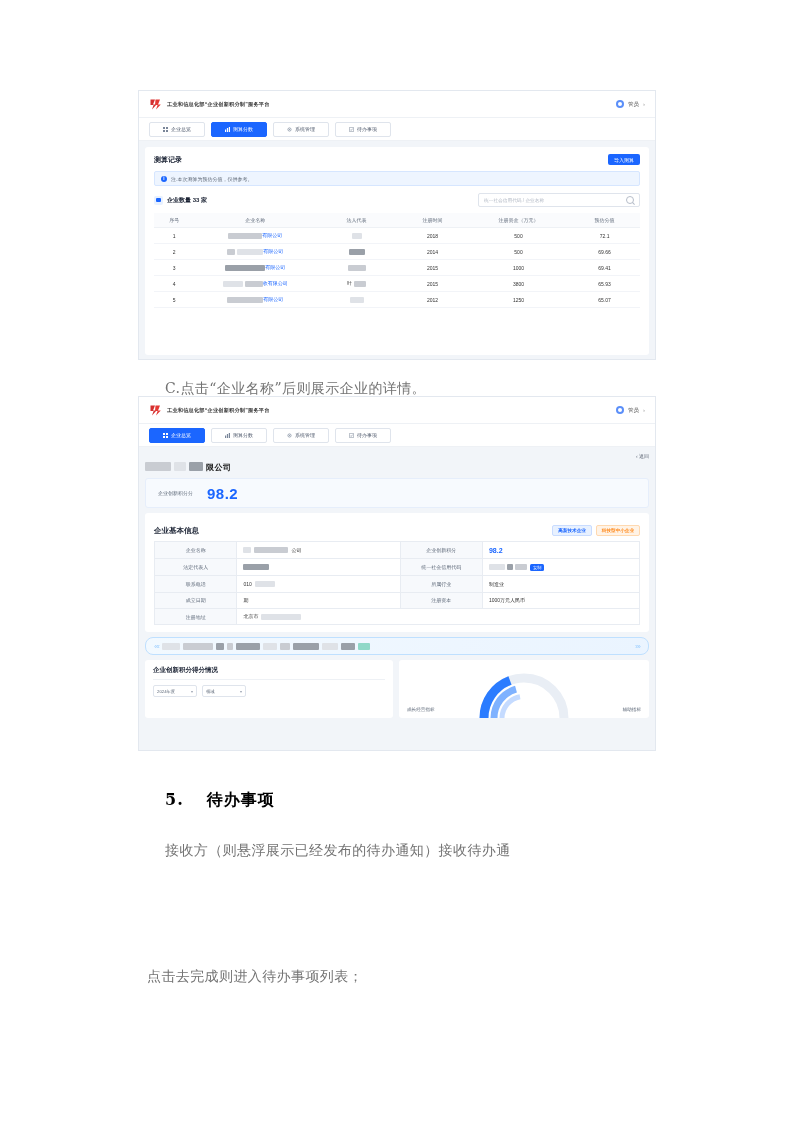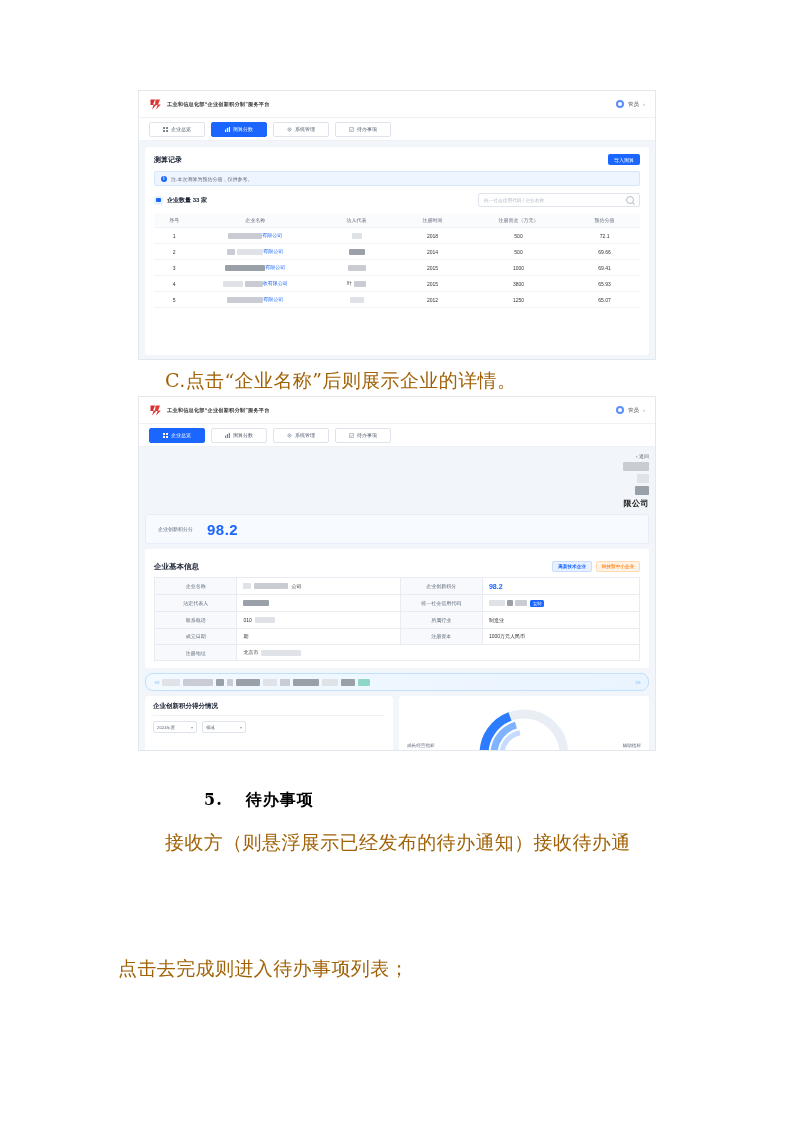--- a/index.html
+++ b/index.html
@@ -45,25 +45,25 @@
 
   table.tbl{width:100%;border-collapse:collapse;margin-top:5px;}
   table.tbl th{font-size:5px;color:#5d6878;font-weight:normal;padding:4px 0;border-bottom:1px solid #eef1f5;text-align:center;background:#fafbfd;}
   table.tbl td{font-size:5px;color:#333;padding:4.2px 0;border-bottom:1px solid #f2f4f8;text-align:center;}
   .redact{display:inline-block;background:#c9ccd2;border-radius:1px;height:6px;vertical-align:middle;}
   .redact.dark{background:#9aa0a8;}
   .redact.light{background:#dfe2e7;}
   .lnk{color:#1b66ff;}
 
   
-  .caption{position:absolute;font-family:"DejaVu Serif","Liberation Serif",serif;font-size:19px;color:#a16207;letter-spacing:.4px;}
+  .caption{position:absolute;font-family:"DejaVu Serif","Liberation Serif",serif;font-size:14px;color:#737373;letter-spacing:.4px;margin-top:12px;}
 
   
   .back-link{font-size:5px;color:#6b7380;}
-  .comp-name{font-size:8px;font-weight:bold;color:#111;letter-spacing:.5px;display:flex;align-items:flex-end;gap:3px;flex-direction:column;}
+  .comp-name{font-size:8px;font-weight:bold;color:#111;letter-spacing:.5px;display:flex;align-items:flex-start;gap:3px;}
   .score-card{margin-top:5px;background:#f7fafe;border:1px solid #e6eefb;border-radius:3px;height:28px;display:flex;align-items:center;padding:0 12px;gap:14px;}
   .score-label{font-size:5px;color:#5d6878;}
   .score-val{font-size:15px;font-weight:bold;color:#1b66ff;letter-spacing:.5px;}
   .sec-title{margin-top:7px;font-size:7.5px;font-weight:bold;color:#1a2233;display:flex;align-items:center;}
   .tagbtns{margin-left:auto;display:flex;gap:4px;}
   .tag{font-size:4.6px;border-radius:2px;padding:2px 5px;}
   .tag.blue{background:#e8f1ff;color:#1b66ff;border:1px solid #c9dcff;}
   .tag.orange{background:#fff3e6;color:#ff8b1f;border:1px solid #ffd9b0;}
 
   table.info{width:100%;border-collapse:collapse;margin-top:5px;border:1px solid #e8ecf2;}
@@ -390,22 +390,22 @@
           </div>
           <div style="display:flex;justify-content:space-between;margin-top:1px;">
             <span class="radial-lbl">成长经营指标</span>
             <span class="radial-lbl">辅助指标</span>
           </div>
         </div>
       </div>
     </div>
   </div>
 
-  <div style="position:absolute;left:165px;top:790px;font-family:'DejaVu Serif','Liberation Serif',serif;font-size:16px;font-weight:bold;letter-spacing:1px;margin-left:39px;">
+  <div style="position:absolute;left:165px;top:790px;font-family:'DejaVu Serif','Liberation Serif',serif;font-size:16px;font-weight:bold;letter-spacing:1px;">
     <span>5.</span>
     <span style="display:inline-block;width:10px;"></span>
     <span>待办事项</span>
   </div>
 
   <div class="caption" style="left:165px;top:830px;">接收方（则悬浮展示已经发布的待办通知）接收待办通</div>
-  <div class="caption" style="left:118px;top:956px;">点击去完成则进入待办事项列表；</div>
+  <div class="caption" style="left:147px;top:956px;">点击去完成则进入待办事项列表；</div>
 
 </div>
 
 </body></html>

